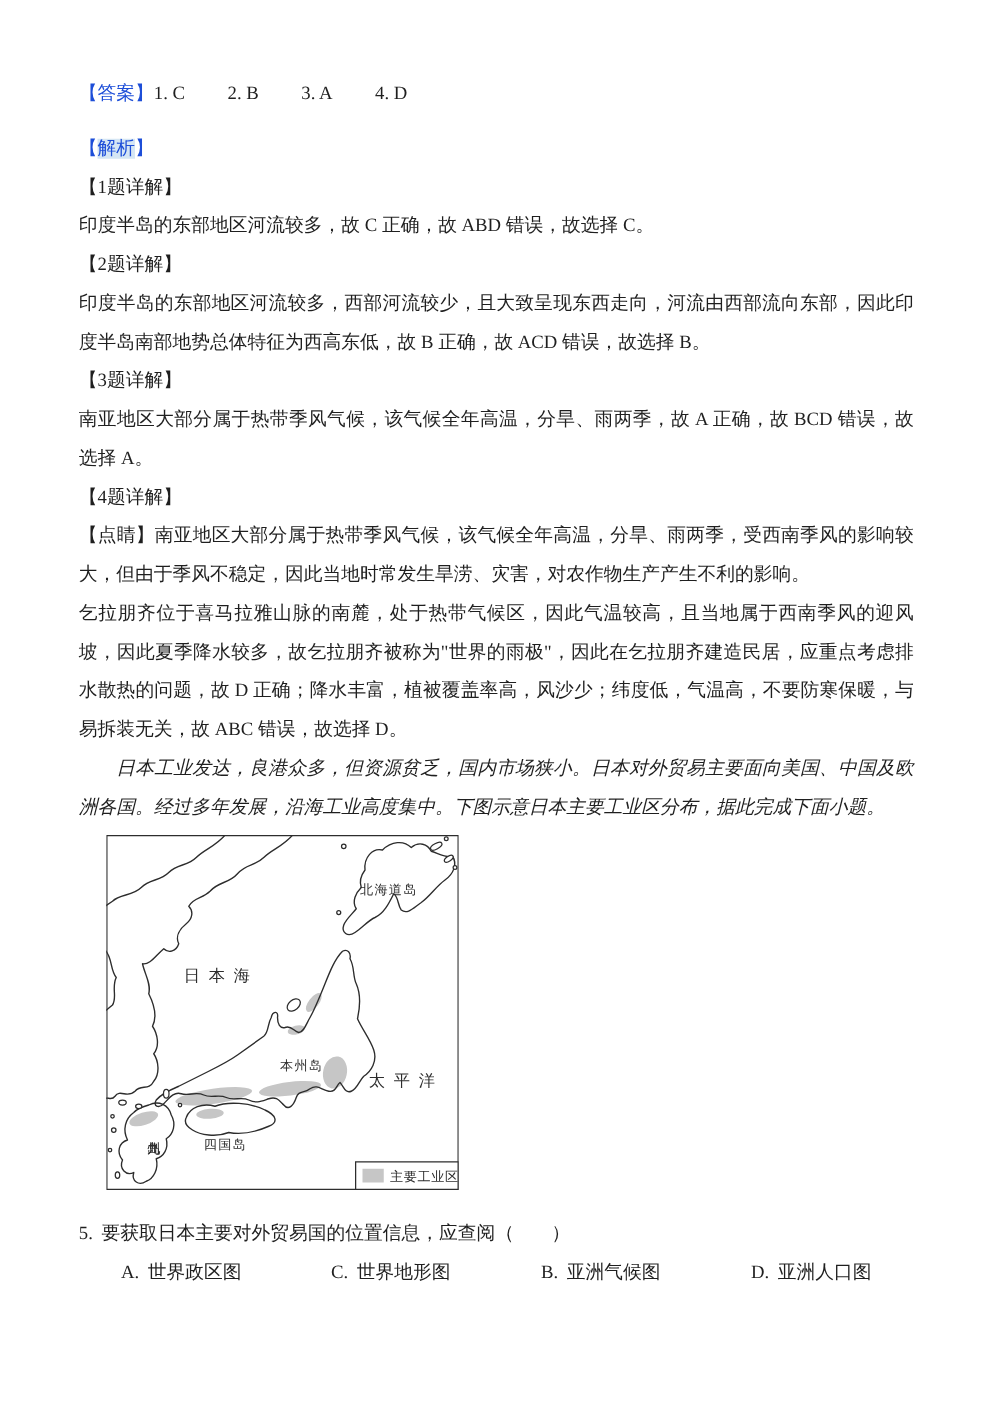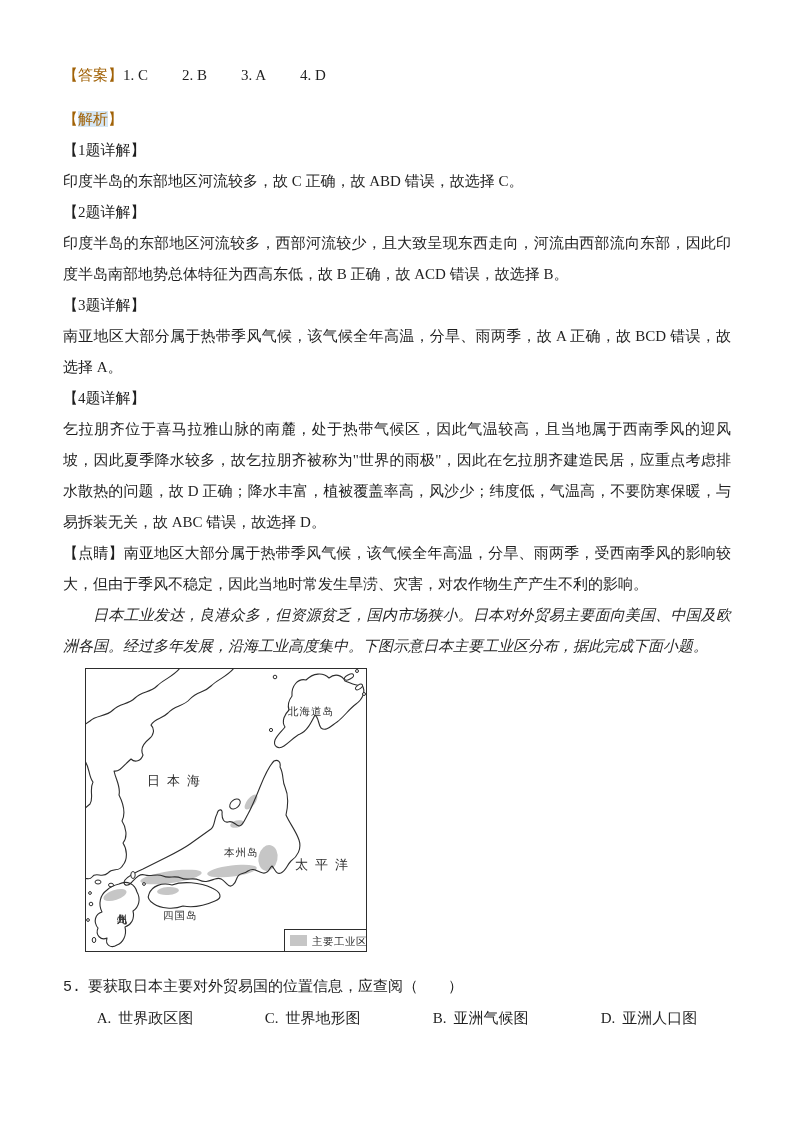--- a/index.html
+++ b/index.html
@@ -7,33 +7,33 @@
     width:793px; height:1122px; background:#ffffff; overflow:hidden;
     font-family:"Liberation Serif","DejaVu Serif",serif;
     color:#1f1f1f;
   }
   .doc {
     padding:60px 62px 0 63px;
     font-size:15px; line-height:31px;
     text-align:justify;
   }
   .line { margin:0; }
-  .blue { color:#a16207; }
+  .blue { color:#1d4ed8; }
   .hl { background:#d5e6f4; }
   .answer-line { }
   .ans-item { display:inline-block; margin-right:34px; }
   .analysis-line { margin-top:13px; }
   .passage {
     font-style:italic;
     text-indent:2em;
   }
   .map-fig { margin:6px 0 10px 22px; width:284px; line-height:0; }
   svg text { fill:#2d2d2d; font-family:"Liberation Serif","DejaVu Serif",serif; }
   .v-text { writing-mode:vertical-rl; text-orientation:upright; }
-  .question-line { margin-top:20px;font-family:Liberation Mono, monospace; }
+  .question-line { margin-top:20px; }
   .q-num { margin-right:7px; }
   .options { display:flex;justify-content:center; }
   .opt { width:168px; flex:0 0 auto; }
   .opt:last-child { width:auto; }
   .opt-key { margin-right:7px; }
 </style>
 </head>
 <body>
 
 <div class="doc">
@@ -49,23 +49,23 @@
   <div class="line">【1题详解】</div>
   <div class="line">印度半岛的东部地区河流较多，故 C 正确，故 ABD 错误，故选择 C。</div>
 
   <div class="line">【2题详解】</div>
   <div class="line">印度半岛的东部地区河流较多，西部河流较少，且大致呈现东西走向，河流由西部流向东部，因此印度半岛南部地势总体特征为西高东低，故 B 正确，故 ACD 错误，故选择 B。</div>
 
   <div class="line">【3题详解】</div>
   <div class="line">南亚地区大部分属于热带季风气候，该气候全年高温，分旱、雨两季，故 A 正确，故 BCD 错误，故选择 A。</div>
 
   <div class="line">【4题详解】</div>
+  <div class="line"><span>【点睛】</span><span>南亚地区大部分属于热带季风气候，该气候全年高温，分旱、雨两季，受西南季风的影响较大，但由于季风不稳定，因此当地时常发生旱涝、灾害，对农作物生产产生不利的影响。</span></div>
+
   <div class="line">乞拉朋齐位于喜马拉雅山脉的南麓，处于热带气候区，因此气温较高，且当地属于西南季风的迎风坡，因此夏季降水较多，故乞拉朋齐被称为"世界的雨极"，因此在乞拉朋齐建造民居，应重点考虑排水散热的问题，故 D 正确；降水丰富，植被覆盖率高，风沙少；纬度低，气温高，不要防寒保暖，与易拆装无关，故 ABC 错误，故选择 D。</div>
-
-  <div class="line"><span>【点睛】</span><span>南亚地区大部分属于热带季风气候，该气候全年高温，分旱、雨两季，受西南季风的影响较大，但由于季风不稳定，因此当地时常发生旱涝、灾害，对农作物生产产生不利的影响。</span></div>
 
   <div class="line passage">日本工业发达，良港众多，但资源贫乏，国内市场狭小。日本对外贸易主要面向美国、中国及欧洲各国。经过多年发展，沿海工业高度集中。下图示意日本主要工业区分布，据此完成下面小题。</div>
 
   <div class="map-fig">
     <svg width="282" height="284" viewBox="0 0 282 284">
 
       <rect x="0.5" y="0.5" width="281" height="283" fill="#ffffff" stroke="#2d2d2d" stroke-width="1"></rect>
 
       <g fill="none" stroke="#2d2d2d" stroke-width="1.1" stroke-linecap="round" stroke-linejoin="round">
         <path d="M 150,-1 C 142,9 133,11 126,18 C 119,25 112,23 105,31 C 98,39 90,37 83,45 C 77,51 70,50 66,57 C 70,61 69,67 64,71 C 59,75 55,81 58,87 C 56,93 50,95 46,91 C 39,97 35,104 29,103 C 31,112 36,119 34,127 C 38,135 41,145 37,153 C 41,159 43,169 38,175 C 42,181 43,191 38,197 C 34,205 28,199 23,205 C 17,211 11,203 7,209 C 4,213 1,209 -1,211"></path>

